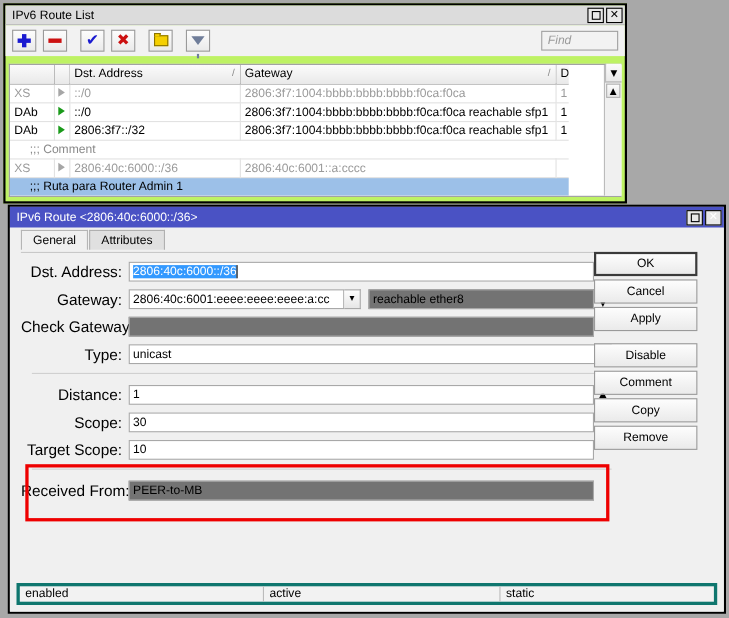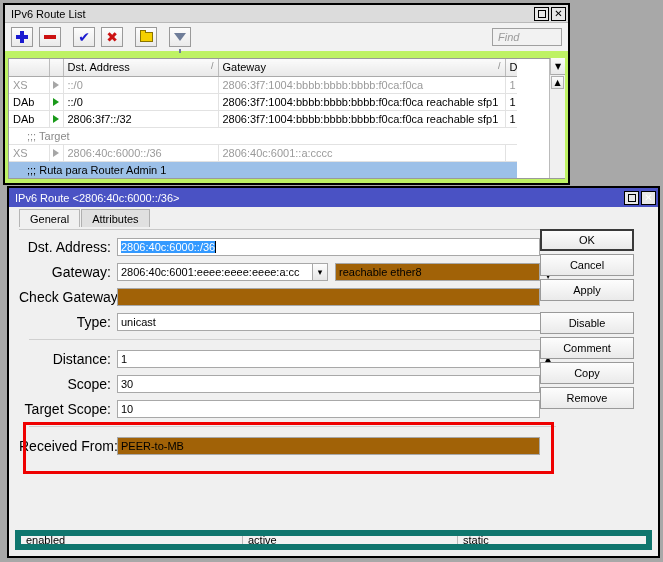--- a/index.html
+++ b/index.html
@@ -311,21 +311,21 @@
     border: 1px solid #a8a8a8;
     background: #fff;
     box-sizing: border-box;
     display: flex;
     align-items: center;
     padding-left: 3px;
     font-size: 11px;
     overflow: hidden;
     white-space: nowrap;
   }
-  .field.ro { background: #a16207; }
+  .field.ro { background: #737373; }
   .field .sel-text {
     background: #3399ff;
     color: #fff;
   }
   .caret {
     display: inline-block;
     width: 1px; height: 12px;
     background: #000;
     vertical-align: middle;
   }
@@ -377,21 +377,21 @@
   }
   .dbtn.primary { border: 2px solid #3a3a3a; }
   .btncol .gap { height: 8px; }
 
   
   .statusbar {
     position: absolute;
     left: 6px; right: 6px; bottom: 6px;
     height: 20px;
     display: flex;
-    border: 6px solid #0f766e;
+    border: 3px solid #0f766e;
     background: #f2f2f2;
     box-sizing: border-box;
   }
   .statusbar .cell {
     display: flex; align-items: center;
     padding-left: 5px;
     font-size: 11px;
     box-sizing: border-box;
   }
   .statusbar .cell.c1 { width: 222px; border-right: 1px solid #bbb; }
@@ -473,21 +473,21 @@
             <td class="distcell">1</td>
           </tr>
           <tr>
             <td class="flagcell">DAb</td>
             <td class="arrowcell"><span class="tri"></span></td>
             <td>2806:3f7::/32</td>
             <td>2806:3f7:1004:bbbb:bbbb:bbbb:f0ca:f0ca reachable sfp1</td>
             <td class="distcell">1</td>
           </tr>
           <tr class="comment">
-            <td colspan="5">;;; Target</td>
+            <td colspan="5">;;; Comment</td>
           </tr>
           <tr class="dim">
             <td class="flagcell">XS</td>
             <td class="arrowcell"><span class="tri gray"></span></td>
             <td>2806:40c:6000::/36</td>
             <td>2806:40c:6001::a:cccc</td>
             <td class="distcell"></td>
           </tr>
           <tr class="comment sel">
             <td colspan="5">;;; Ruta para Router Admin 1</td>

